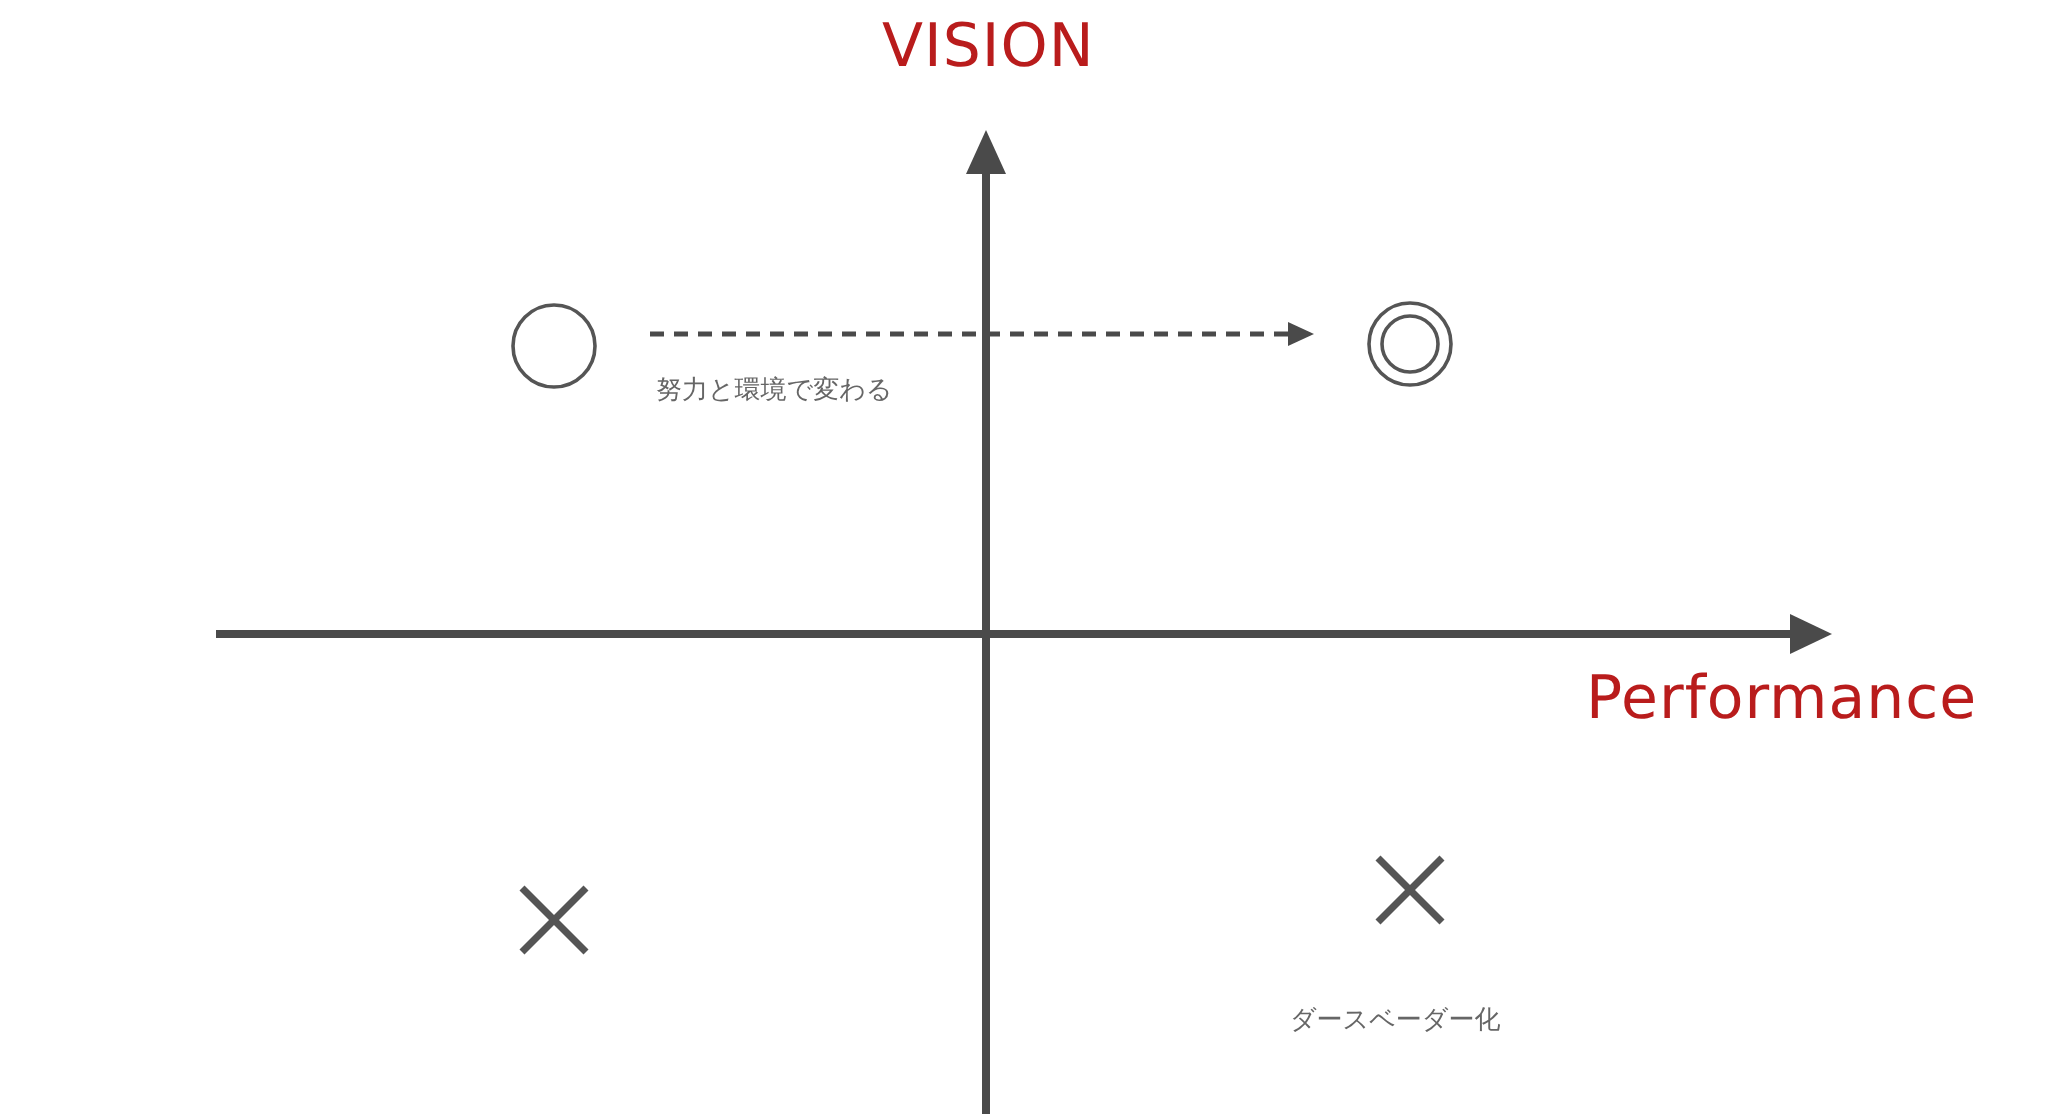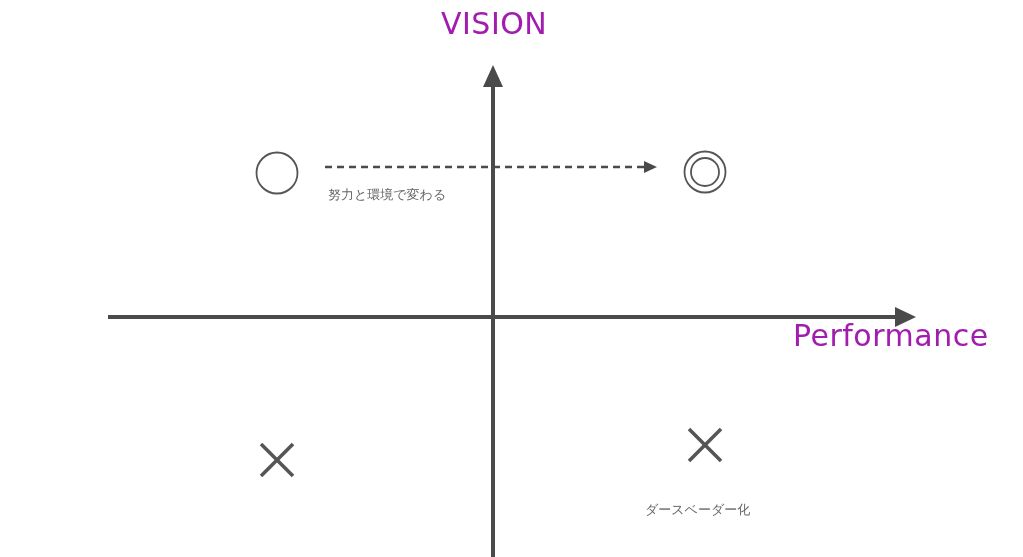--- a/index.html
+++ b/index.html
@@ -1,18 +1,18 @@
 <!DOCTYPE html>
 <html><head>
 <meta charset="utf-8">
 <style>
   html, body { margin:0; padding:0; background:#ffffff; }
   body { width:1023px; height:557px; position:relative; overflow:hidden; font-family:"DejaVu Sans", sans-serif; }
   svg { position:absolute; left:0; top:0; }
-  .lbl { position:absolute; color:#a21caf; white-space:nowrap; }
+  .lbl { position:absolute; color:#b91c1c; white-space:nowrap; }
   .axis-title { font-size:30px; letter-spacing:0.5px; }
   .note { font-size:13px; color:#666666; }
 </style>
 </head>
 <body>
 
 <svg width="1023" height="557" viewBox="0 0 1023 557">
 
   <g>
     <line x1="108" y1="317" x2="898" y2="317" stroke="#4a4a4a" stroke-width="4"></line>
@@ -41,15 +41,15 @@
     <line x1="293" y1="444" x2="261" y2="476"></line>
   </g>
 
   <g stroke="#555555" stroke-width="3.5" stroke-linecap="butt">
     <line x1="689" y1="429" x2="721" y2="461"></line>
     <line x1="721" y1="429" x2="689" y2="461"></line>
   </g>
 </svg>
 
 <div class="lbl axis-title" style="left:441px; top:6px;">VISION</div>
-<div class="lbl axis-title" style="left:793px; top:318px;">Performance</div>
+<div class="lbl axis-title" style="left:793px; top:332px;">Performance</div>
 <div class="lbl note" style="left:328px; top:186px;text-align:center;">努力と環境で変わる</div>
 <div class="lbl note" style="left:645px; top:501px;font-family:Liberation Serif, serif;">ダースベーダー化</div>
 
 </body></html>

